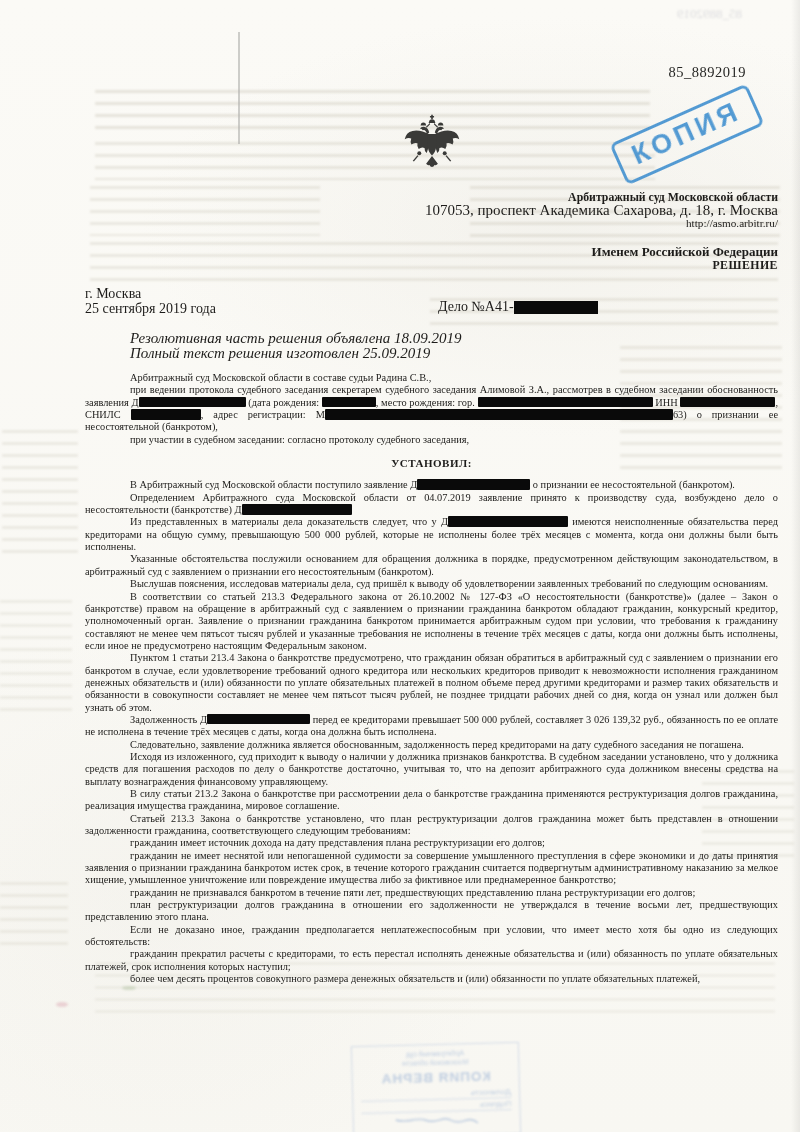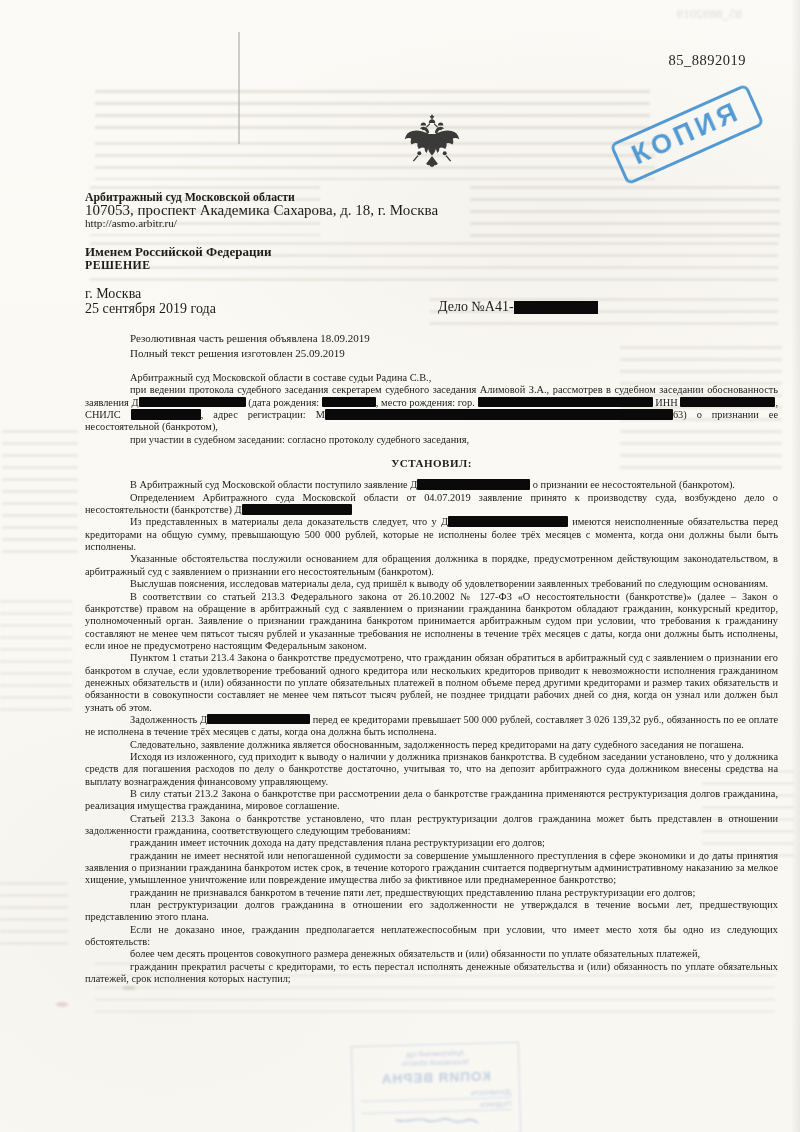--- a/index.html
+++ b/index.html
@@ -6,44 +6,44 @@
   .page{
     position:relative;width:800px;height:1132px;overflow:hidden;
     background:
       radial-gradient(ellipse 600px 300px at 70% 20%, rgba(230,228,220,.35), transparent 70%),
       radial-gradient(ellipse 500px 400px at 20% 80%, rgba(235,233,226,.3), transparent 70%),
       linear-gradient(#fbfaf6,#f8f7f2);
     font-family:"Liberation Serif","DejaVu Serif",serif;
     color:#1d1c1a;
   }
   
-  .doc-id{position:absolute;top:52px;right:54px;font-size:14.5px;letter-spacing:.5px;color:#262624;}
+  .doc-id{position:absolute;top:64px;right:54px;font-size:14.5px;letter-spacing:.5px;color:#262624;}
   .copy-stamp{
     position:absolute;top:112px;right:38px;
     transform:rotate(-24deg);
     border:3.5px solid var(--stamp);border-radius:7px;
     padding:3px 14px 5px;
     color:var(--stamp);
     font-family:"Liberation Sans","DejaVu Sans",sans-serif;
     font-weight:bold;font-size:27px;letter-spacing:4px;
     opacity:.88;filter:blur(.4px);
   }
   .content{position:absolute;left:85px;top:0;width:693px;}
   .emblem{display:block;margin:113px auto 7px;width:62px;height:70px;filter:blur(.3px);}
-  .center{text-align:left;}
+  .center{text-align:right;}
   .bold{font-weight:bold;}
   .court-name{font-size:11.8px;line-height:14px;}
   .court-addr{font-size:15px;line-height:13px;}
   .court-url{font-size:11.2px;line-height:13px;}
   .in-name{margin-top:15px;font-size:13px;line-height:13px;}
   .decision{font-size:11.8px;line-height:14px;letter-spacing:.5px;}
   
   .meta{position:relative;margin-top:15px;font-size:14px;line-height:14.5px;}
   .case-line{position:absolute;left:353px;top:13px;white-space:nowrap;}
-  .res-block{margin:15px 0 0 45px;font-size:11px;line-height:15px;}
+  .res-block{margin:15px 0 0 45px;font-size:15px;line-height:15px;font-style:italic;}
   
   .paras{margin-top:11px;}
   .para{font-size:10.35px;line-height:12.35px;text-align:justify;text-indent:45px;hyphens:none;}
   .para.center{text-align:center;text-indent:0;}
   .established{margin:11px 0 10px;font-size:11px;letter-spacing:.5px;}
   .rdx{display:inline-block;height:10.5px;background:var(--redact);vertical-align:-1.5px;border-radius:1px;}
   .case-rdx{display:inline-block;height:13px;background:var(--redact);vertical-align:-3px;}
   
   .bleed{position:absolute;background:repeating-linear-gradient(to bottom,rgba(152,142,118,.4) 0 3px,transparent 3px 12px);filter:blur(1.2px);pointer-events:none;}
   .fold-line{position:absolute;left:238px;top:32px;width:1.5px;height:112px;background:rgba(175,175,172,.6);filter:blur(.5px);}
@@ -155,22 +155,22 @@
         <div class="para">Задолженность Д<span class="rdx" style="width: 103px;"></span> перед ее кредиторами превышает 500 000 рублей, составляет 3 026 139,32 руб., обязанность по ее оплате не исполнена в течение трёх месяцев с даты, когда она должна быть исполнена.</div>
         <div class="para">Следовательно, заявление должника является обоснованным, задолженность перед кредиторами на дату судебного заседания не погашена.</div>
         <div class="para">Исходя из изложенного, суд приходит к выводу о наличии у должника признаков банкротства. В судебном заседании установлено, что у должника средств для погашения расходов по делу о банкротстве достаточно, учитывая то, что на депозит арбитражного суда должником внесены средства на выплату вознаграждения финансовому управляющему.</div>
         <div class="para">В силу статьи 213.2 Закона о банкротстве при рассмотрении дела о банкротстве гражданина применяются реструктуризация долгов гражданина, реализация имущества гражданина, мировое соглашение.</div>
         <div class="para">Статьей 213.3 Закона о банкротстве установлено, что план реструктуризации долгов гражданина может быть представлен в отношении задолженности гражданина, соответствующего следующим требованиям:</div>
         <div class="para">гражданин имеет источник дохода на дату представления плана реструктуризации его долгов;</div>
         <div class="para">гражданин не имеет неснятой или непогашенной судимости за совершение умышленного преступления в сфере экономики и до даты принятия заявления о признании гражданина банкротом истек срок, в течение которого гражданин считается подвергнутым административному наказанию за мелкое хищение, умышленное уничтожение или повреждение имущества либо за фиктивное или преднамеренное банкротство;</div>
         <div class="para">гражданин не признавался банкротом в течение пяти лет, предшествующих представлению плана реструктуризации его долгов;</div>
         <div class="para">план реструктуризации долгов гражданина в отношении его задолженности не утверждался в течение восьми лет, предшествующих представлению этого плана.</div>
         <div class="para">Если не доказано иное, гражданин предполагается неплатежеспособным при условии, что имеет место хотя бы одно из следующих обстоятельств:</div>
+        <div class="para">гражданин прекратил расчеты с кредиторами, то есть перестал исполнять денежные обязательства и (или) обязанность по уплате обязательных платежей, срок исполнения которых наступил;</div>
         <div class="para">более чем десять процентов совокупного размера денежных обязательств и (или) обязанности по уплате обязательных платежей,</div>
-        <div class="para">гражданин прекратил расчеты с кредиторами, то есть перестал исполнять денежные обязательства и (или) обязанность по уплате обязательных платежей, срок исполнения которых наступил;</div>
       </div>
   </div>
 
   <div class="bleed-stamp">
     <div class="s-small">Арбитражный суд</div>
     <div class="s-small">Московской области</div>
     <div class="s-big">КОПИЯ ВЕРНА</div>
     <div class="s-label">Должность</div>
     <div class="s-label">Подпись</div>
     <svg class="squiggle" width="90" height="16" viewBox="0 0 90 16">

